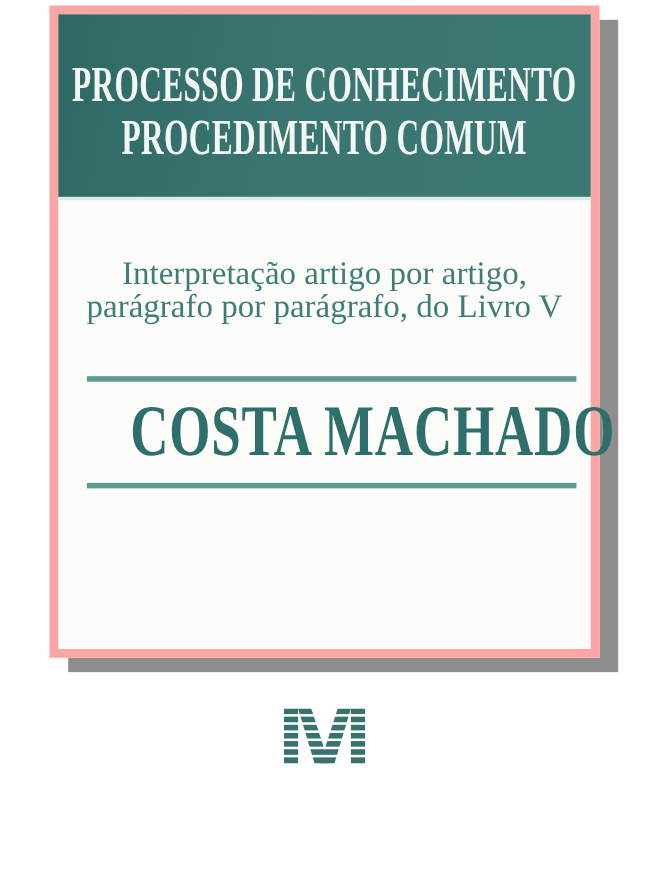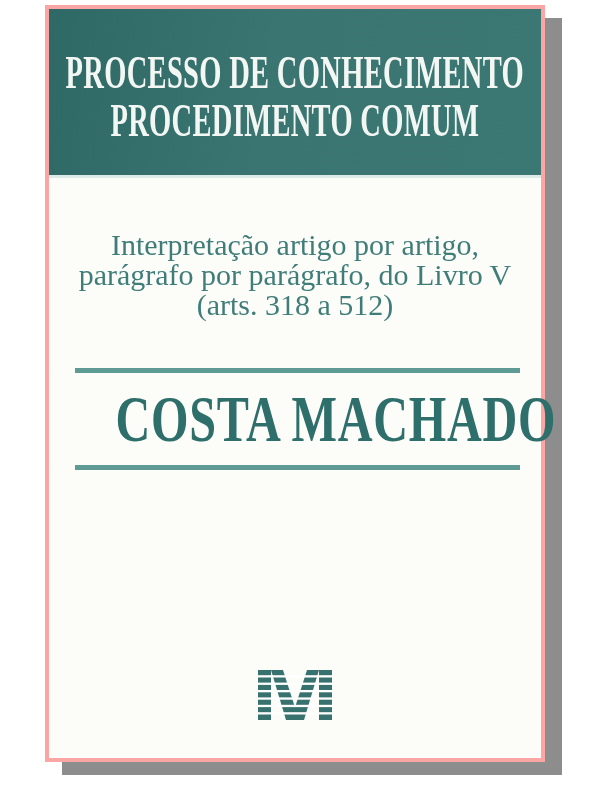--- a/index.html
+++ b/index.html
@@ -9,23 +9,23 @@
     height: 800px;
     background: #ffffff;
     font-family: "Liberation Serif", "DejaVu Serif", serif;
     overflow: hidden;
   }
   .book {
     position: absolute;
     left: 45px;
     top: 5px;
     width: 500px;
-    height: 757px;
+    height: 593px;
     box-sizing: border-box;
-    border: 4px solid #fca5a5;
+    border: 8px solid #fca5a5;
     background: var(--cover_white, #fcfcf9);
     box-shadow: 17px 13px 0 0 var(--shadow_gray, #8d8d8d);
   }
   .band {
     box-sizing: border-box;
     height: 169px;
     background: linear-gradient(100deg, #2f6966 0%, var(--band_teal, #3a7571) 45%, #3b7773 100%);
     border-bottom: 3px solid #dcebe8;
     display: flex;
     align-items: center;
@@ -87,21 +87,20 @@
   <div class="band">
     <div class="title">
       <div>PROCESSO DE CONHECIMENTO</div>
       <div>PROCEDIMENTO COMUM</div>
     </div>
   </div>
 
   <div class="subtitle">
     <div>Interpretação artigo por artigo,</div>
     <div>parágrafo por parágrafo, do Livro V</div>
-    <div>(arts. 318 a 512)</div>
   </div>
 
   <div class="author-block">
     <div class="rule"></div>
     <div class="author">COSTA MACHADO</div>
     <div class="rule"></div>
   </div>
 
   <div class="logo-wrap">
 

